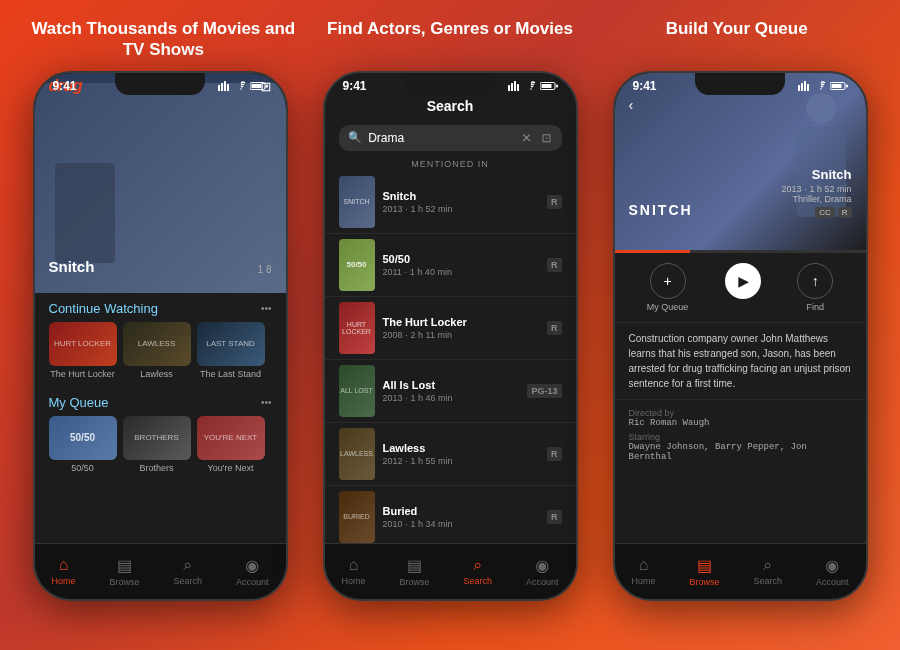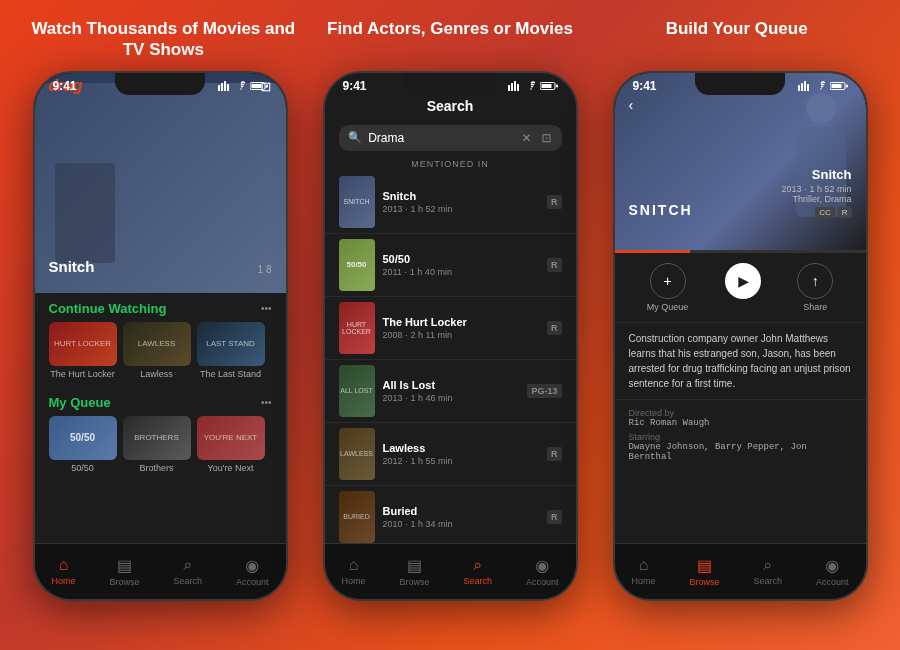--- a/index.html
+++ b/index.html
@@ -171,23 +171,23 @@
     }
 
     .section-header {
       display: flex;
       justify-content: space-between;
       align-items: center;
       padding: 8px 14px 6px;
     }
 
     .section-title {
-      color: #22c55e;
+      color: #7dd3fc;
       font-size: 13px;
-      font-weight: 700;
+      font-weight: 400;
     }
 
     .section-more {
       color: #888;
       font-size: 10px;
     }
 
     .thumbnail-row {
       display: flex;
       gap: 6px;
@@ -781,21 +781,21 @@
         </div>
         <div class="action-btn">
           <div class="action-btn-circle play-circle">
             <span>▶</span>
           </div>
         </div>
         <div class="action-btn">
           <div class="action-btn-circle">
             <span>↑</span>
           </div>
-          <span class="action-label">Share</span>
+          <span class="action-label">Find</span>
         </div>
       </div>
 
       <div class="detail-description">Construction company owner John Matthews learns that his estranged son, Jason, has been arrested for drug trafficking facing an unjust prison sentence for a first time.</div>
 
       <div class="detail-credits">
         <div class="credit-row">
           <span class="credit-label">Directed by</span>
           <span class="credit-value">Ric Roman Waugh</span>
         </div>

